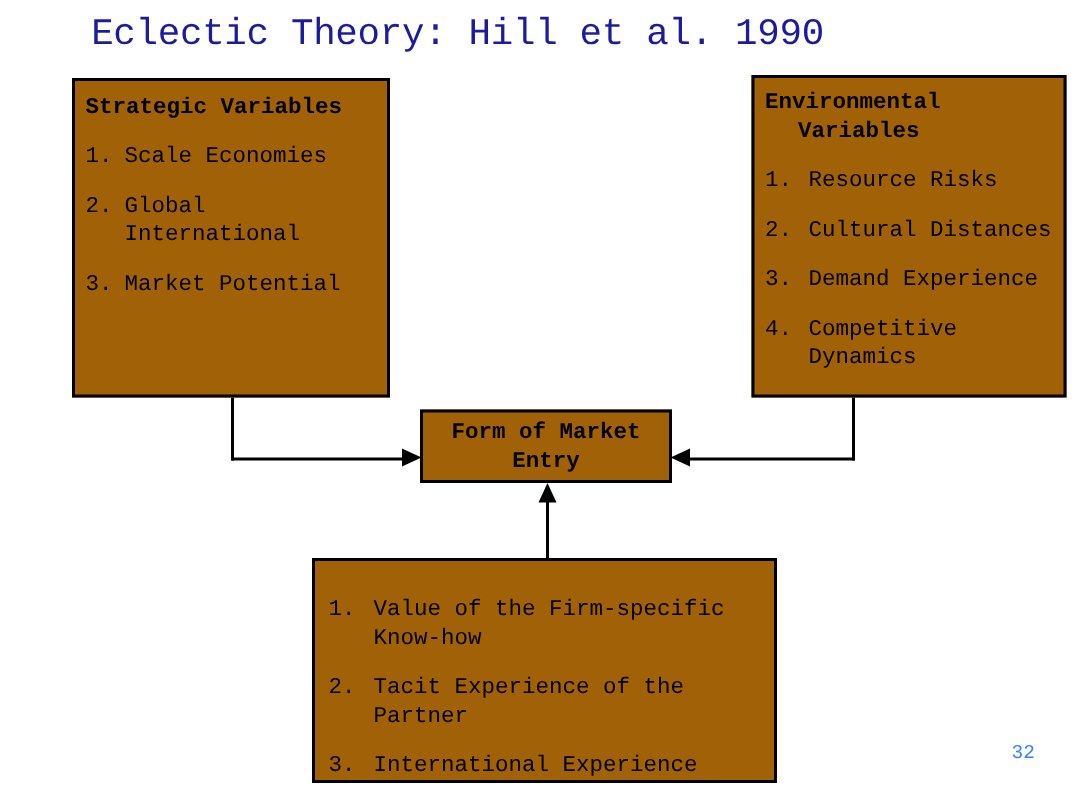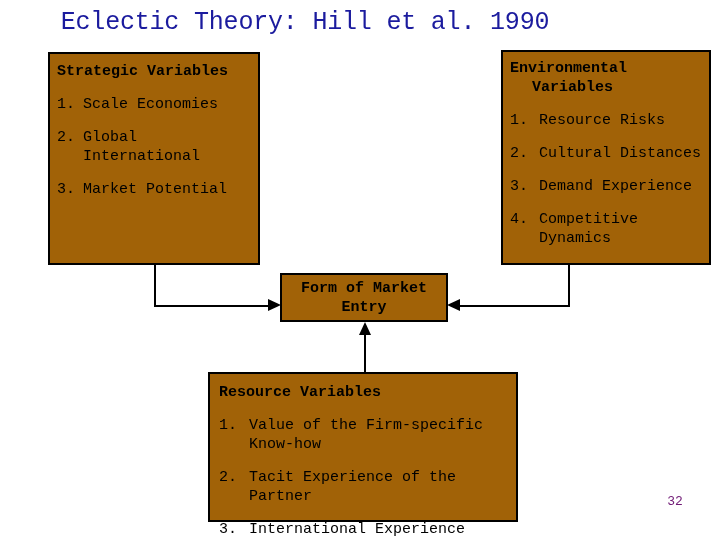--- a/index.html
+++ b/index.html
@@ -144,24 +144,24 @@
     border-right: 6px solid transparent;
     border-bottom: 13px solid #000000;
   }
 
   
   #page-number {
     position: absolute;
     left: 660px;
     top: 494px;
     width: 30px;
-    text-align: center;
+    text-align: right;
     font-size: 13px;
     line-height: 15px;
-    color: #701a75;
+    color: #3b82f6;
   }
 </style>
 </head>
 <body>
 
 <div id="slide">
 
   <div id="title">Eclectic Theory: Hill et al. 1990</div>
 
   <div class="box" id="box-strategic">
@@ -208,21 +208,20 @@
   </div>
 
   <div class="box" id="box-entry">
     <div class="entry-text">
       <span>Form of Market</span><br>
       <span>Entry</span>
     </div>
   </div>
 
   <div class="box" id="box-resource">
-    <div class="box-head">Resource Variables</div>
     <ul class="num-list">
       <li>
         <span class="num">1.</span>
         <span>Value of the Firm-specific Know-how</span>
       </li>
       <li>
         <span class="num">2.</span>
         <span>Tacit Experience of the Partner</span>
       </li>
       <li>

